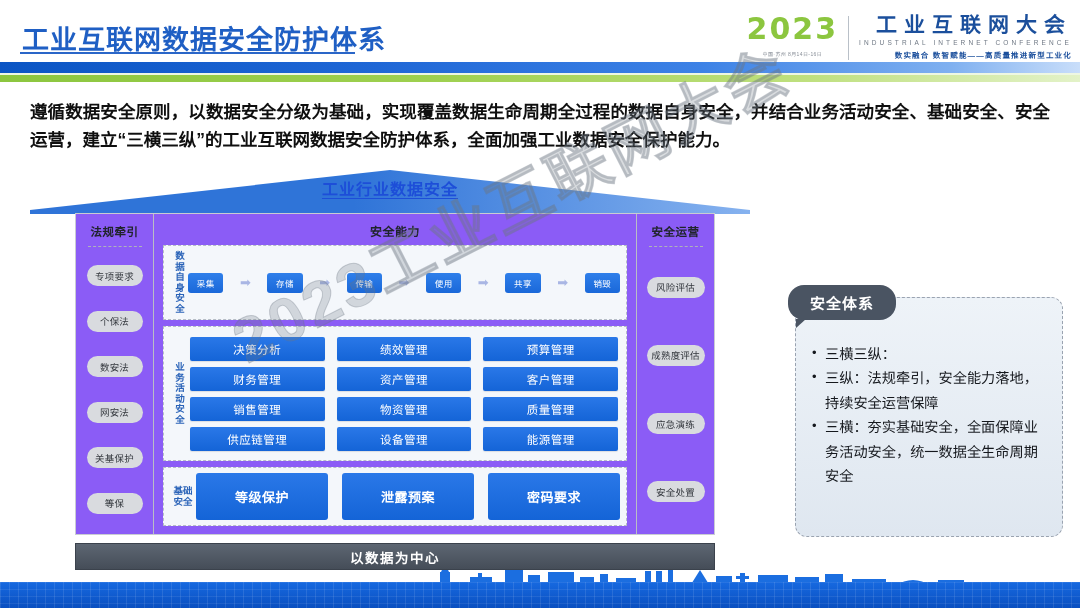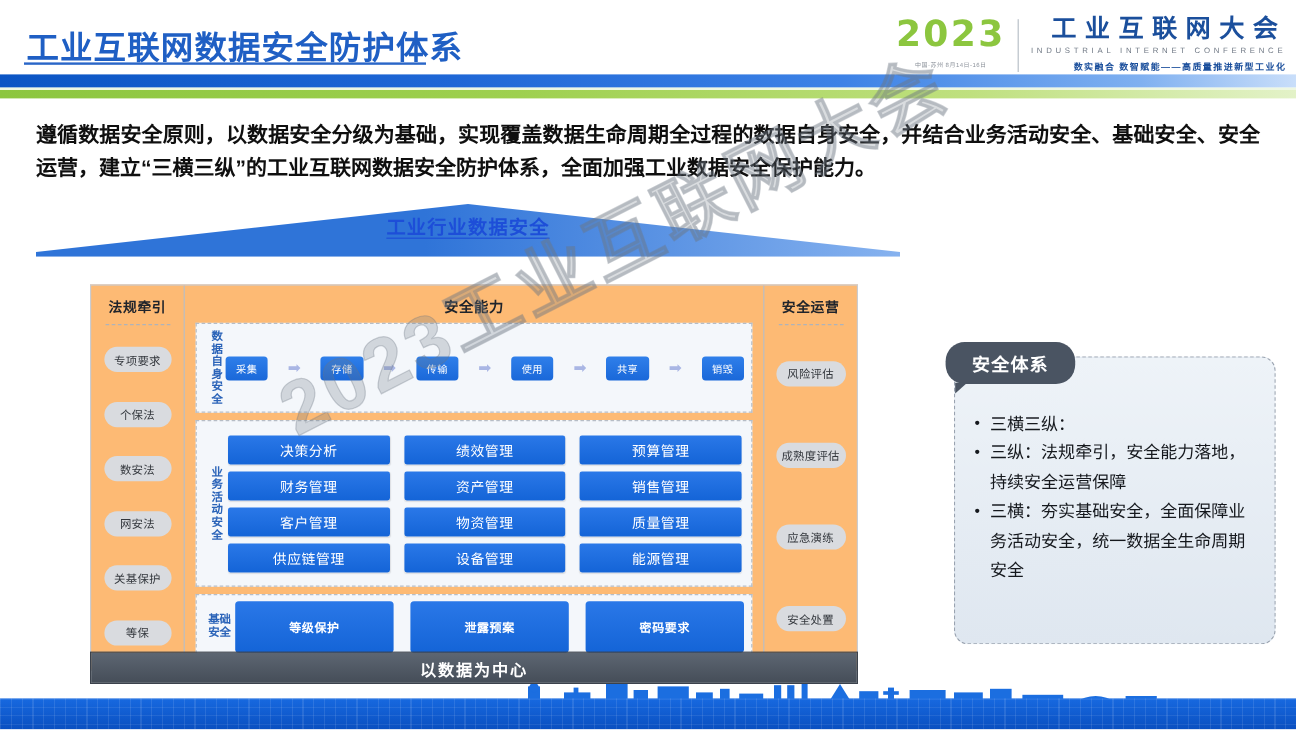--- a/index.html
+++ b/index.html
@@ -74,23 +74,22 @@
   }
   .roof svg{display:block;}
   .roof-label{
     position:absolute;left:0;top:8px;width:720px;text-align:center;
     font-size:16px;font-weight:bold;color:#1d4ed8;letter-spacing:1px;
     text-decoration:underline;text-underline-offset:3px;
   }
 
   .house{
     position:absolute;left:45px;top:45px;width:640px;height:322px;
-    background:#fdba74;border:1px solid #c9ccd2;box-sizing:border-box;
+    background:#8b5cf6;border:1px solid #c9ccd2;box-sizing:border-box;
     display:flex;
-    margin-top:24px;
   }
   .col-left,.col-right{
     width:78px;box-sizing:border-box;display:flex;flex-direction:column;align-items:center;
     padding-top:9px;
   }
   .col-left{border-right:1px solid #b9bdc4;}
   .col-right{border-left:1px solid #b9bdc4;}
   .col-title{font-size:11.5px;font-weight:bold;color:#20242b;letter-spacing:.5px;}
   .col-dash{
     width:54px;height:0;border-top:1px dashed #aeb3ba;margin-top:7px;margin-bottom:2px;
@@ -143,21 +142,21 @@
   .grid-biz{display:grid;grid-template-columns:repeat(3,1fr);gap:6px 12px;padding:2px 2px;}
   .bizbox{
     background:linear-gradient(to bottom,#2a78e8,#1464d7);
     color:#fff;font-size:11.5px;border-radius:2px;padding:4px 0;text-align:center;
     letter-spacing:.5px;white-space:nowrap;box-shadow:0 1px 1px rgba(0,0,0,.10);
   }
 
   .row-base{display:flex;justify-content:space-around;gap:14px;align-items:center;}
   .basebox{
     background:linear-gradient(to bottom,#2a78e8,#1464d7);
-    color:#fff;font-size:10px;font-weight:bold;border-radius:3px;padding:14px 0;
+    color:#fff;font-size:13px;font-weight:bold;border-radius:3px;padding:14px 0;
     text-align:center;flex:1;letter-spacing:.5px;white-space:nowrap;
   }
 
   .foot{
     position:absolute;left:45px;top:375px;width:640px;height:27px;
     background:linear-gradient(to bottom,#5d6672,#454d58);
     color:#fff;display:flex;align-items:center;justify-content:center;
     font-size:13.5px;font-weight:bold;letter-spacing:1.5px;
     border:1px solid #3b424c;box-sizing:border-box;
   }
@@ -293,22 +292,22 @@
 
         <div class="block" style="flex:1;">
           <div class="vlabel">业务活动安全</div>
           <div class="blk-body">
             <div class="grid-biz">
               <div class="bizbox">决策分析</div>
               <div class="bizbox">绩效管理</div>
               <div class="bizbox">预算管理</div>
               <div class="bizbox">财务管理</div>
               <div class="bizbox">资产管理</div>
+              <div class="bizbox">客户管理</div>
               <div class="bizbox">销售管理</div>
-              <div class="bizbox">客户管理</div>
               <div class="bizbox">物资管理</div>
               <div class="bizbox">质量管理</div>
               <div class="bizbox">供应链管理</div>
               <div class="bizbox">设备管理</div>
               <div class="bizbox">能源管理</div>
             </div>
           </div>
         </div>
 
         <div class="block" style="margin-bottom:0;">

